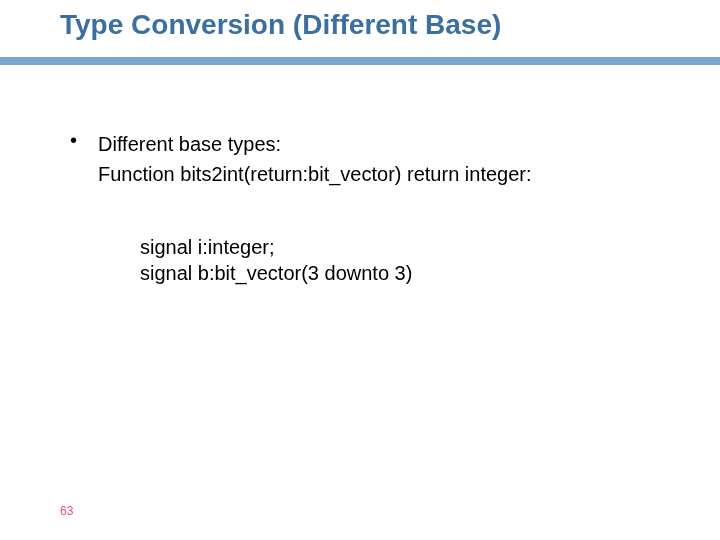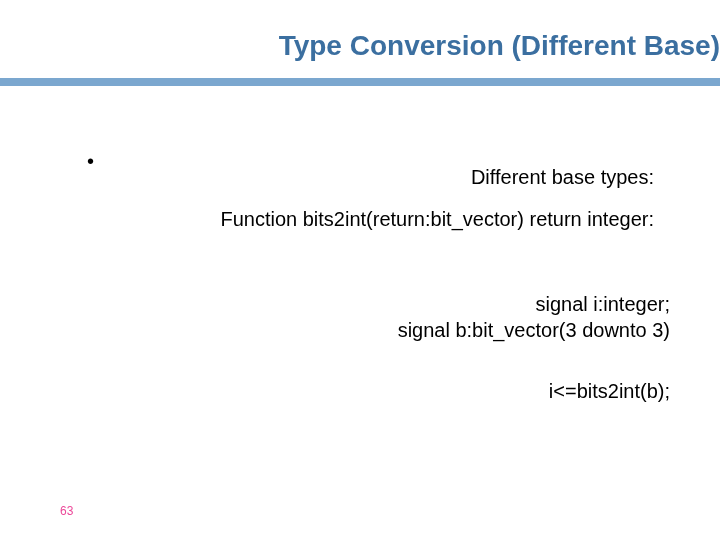--- a/index.html
+++ b/index.html
@@ -8,22 +8,21 @@
     height: 540px;
     background: #ffffff;
     font-family: Arial, Helvetica, sans-serif;
     color: #000000;
     position: relative;
     overflow: hidden;
   }
   .slide {
     width: 100%;
     height: 100%;
-    padding: 30px 0 0 0;
-    text-align: right;
+    padding: 9px 0 0 0;
   }
   .title {
     font-size: 28px;
     font-weight: bold;
     color: #3b6fa0;
     padding-left: 60px;
     padding-bottom: 16px;
   }
   .rule {
     height: 8px;
@@ -44,21 +43,21 @@
   .bullet-dot {
     width: 24px;
     flex-shrink: 0;
     font-size: 20px;
     line-height: 1.32;
   }
   .bullet-body {
     flex: 1;
   }
   .bullet-body p {
-    margin: 16px;
+    margin: 4px;
   }
   .sub-block {
     padding-left: 70px;
     margin-top: 42px;
   }
   .sub-block p {
     margin: 0;
   }
   .sub-block.spaced {
     margin-top: 34px;
@@ -86,18 +85,17 @@
         <p>Function bits2int(return:bit_vector) return integer:</p>
       </div>
     </div>
 
     <div class="sub-block">
       <p>signal i:integer;</p>
       <p>signal b:bit_vector(3 downto 3)</p>
     </div>
 
     <div class="sub-block spaced">
-      <p>i&lt;=bits2int(b);</p>
     </div>
   </div>
 
   <div class="page-num">63</div>
 </div>
 
 </body></html>

